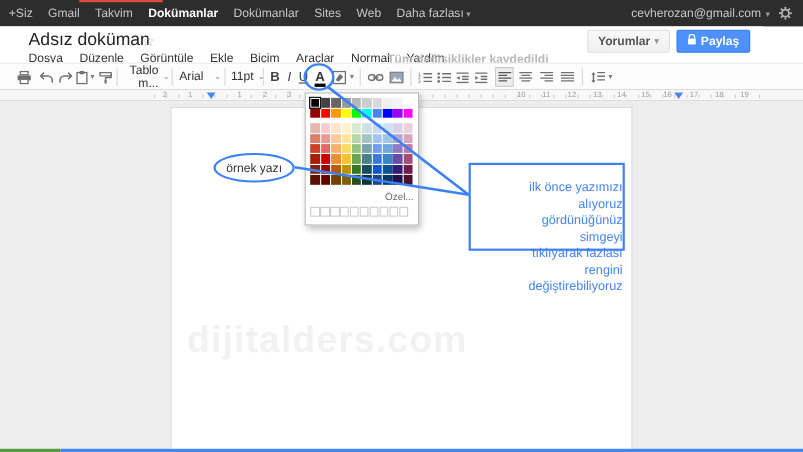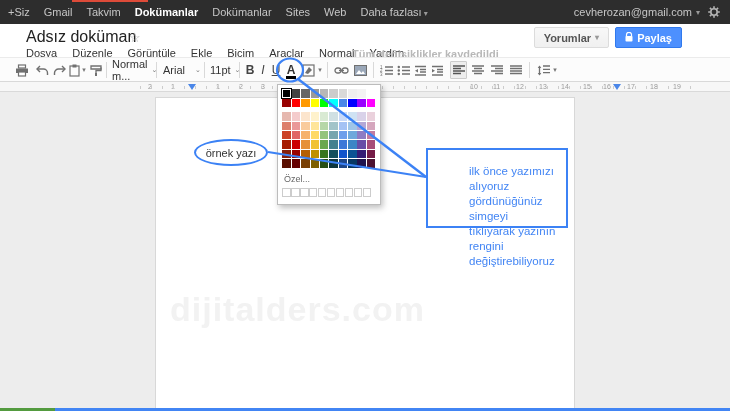--- a/index.html
+++ b/index.html
@@ -1,18 +1,18 @@
 <!DOCTYPE html>
 <html><head>
 <meta charset="utf-8">
 <style>
   * { margin:0; padding:0; box-sizing:border-box; }
   html,body { width:730px; height:411px; overflow:hidden; }
   body { font-family:"Liberation Sans", sans-serif; position:relative; background:#fff; }
-  .screen { position:absolute; inset:0; width:730px; height:411px; overflow:hidden; }
+  .screen { position:absolute; inset:0; width:730px; height:411px; overflow:hidden;text-align:right; }
 
   
   .topbar { position:absolute; left:0; top:0; width:730px; height:24px; background:#2d2d2d; }
   .topbar-red { position:absolute; left:72px; top:0; width:76px; height:2px; background:#dd4b39; }
   .topnav { position:absolute; left:8px; top:0; height:24px; display:flex; align-items:center; gap:14px; }
   .topnav span { font-size:11px; color:#c6c6c6; cursor:pointer; white-space:nowrap; }
   .topnav span.active { color:#fff; font-weight:bold; }
   .topnav span .crt { font-size:8px; color:#999; }
   .topacct { position:absolute; right:30px; top:0; height:24px; display:flex; align-items:center; gap:4px; }
   .topacct .email { font-size:11px; color:#c6c6c6; cursor:pointer; }
@@ -176,21 +176,21 @@
       <svg width="12" height="13" viewBox="0 0 12 13">
           <g fill="none" stroke="#707070" stroke-width="1.3">
             <path d="M1 2h10v3H1z"></path>
             <path d="M11 3.5h0v3H6v2"></path>
             <path d="M6 8.5v3.5" stroke-width="2"></path>
           </g>
         </svg>
     </div>
     <div class="tsep" style="left:106px"></div>
     <div class="tdrop" style="left:112px;width:42px">
-      <span>Normal m...</span>
+      <span>Tablo m...</span>
         <span class="crt">⌄</span>
     </div>
     <div class="tsep" style="left:156px"></div>
     <div class="tdrop" style="left:163px;width:36px">
       <span>Arial</span>
         <span class="crt" style="margin-left:10px">⌄</span>
     </div>
     <div class="tsep" style="left:204px"></div>
     <div class="tdrop" style="left:210px;width:26px">
       <span>11pt</span>
@@ -497,21 +497,21 @@
         <div class="cslot"></div>
         <div class="cslot"></div>
         <div class="cslot"></div>
         <div class="cslot"></div>
       </div>
   </div>
 
   <div class="annotation" id="annotation" style="border-color: rgb(60, 130, 245); padding-left: 28px;">
       <div class="al" style="color: rgb(66, 133, 244);">ilk önce yazımızı alıyoruz</div>
       <div class="al" style="color: rgb(66, 133, 244);">gördünüğünüz simgeyi</div>
-      <div class="al" style="color: rgb(66, 133, 244);">tıklıyarak yazının rengini</div>
+      <div class="al" style="color: rgb(66, 133, 244);">tıklıyarak fazlası rengini</div>
       <div class="al" style="color: rgb(66, 133, 244);">değiştirebiliyoruz</div>
     </div>
 
   <svg class="overlay" viewBox="0 0 730 411">
     <ellipse cx="290" cy="70" rx="13" ry="11.5" fill="none" stroke="#3c82f5" stroke-width="2.2"></ellipse>
     <line x1="298" y1="79" x2="426" y2="177" stroke="#3c82f5" stroke-width="2.4"></line>
     <line x1="268" y1="152" x2="426" y2="177" stroke="#3c82f5" stroke-width="2.2"></line>
   </svg>
 
   <div class="progress">

